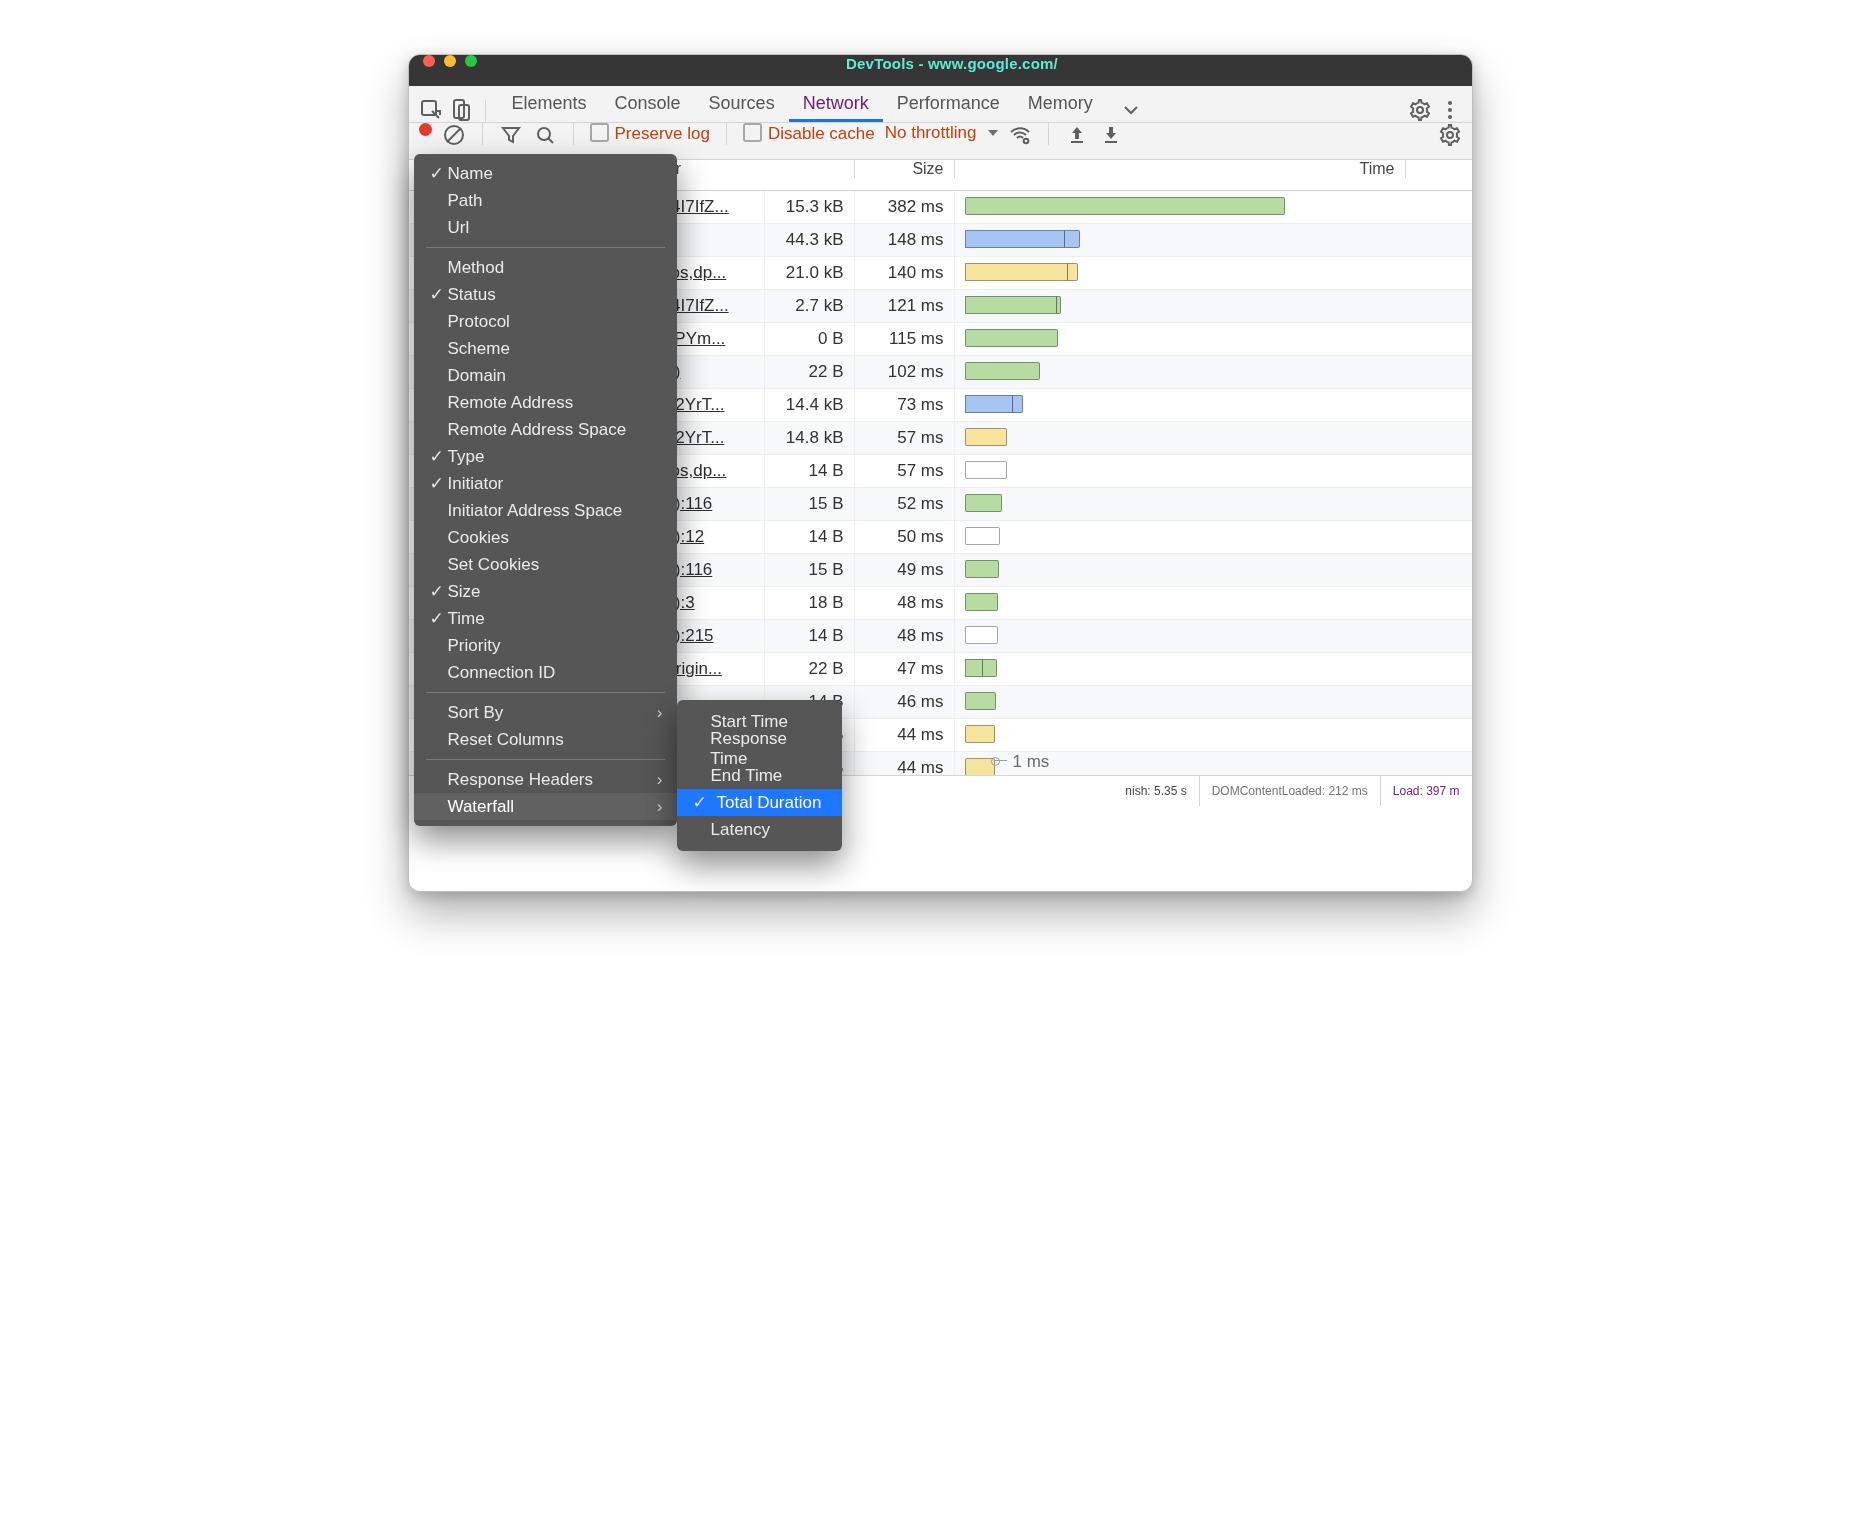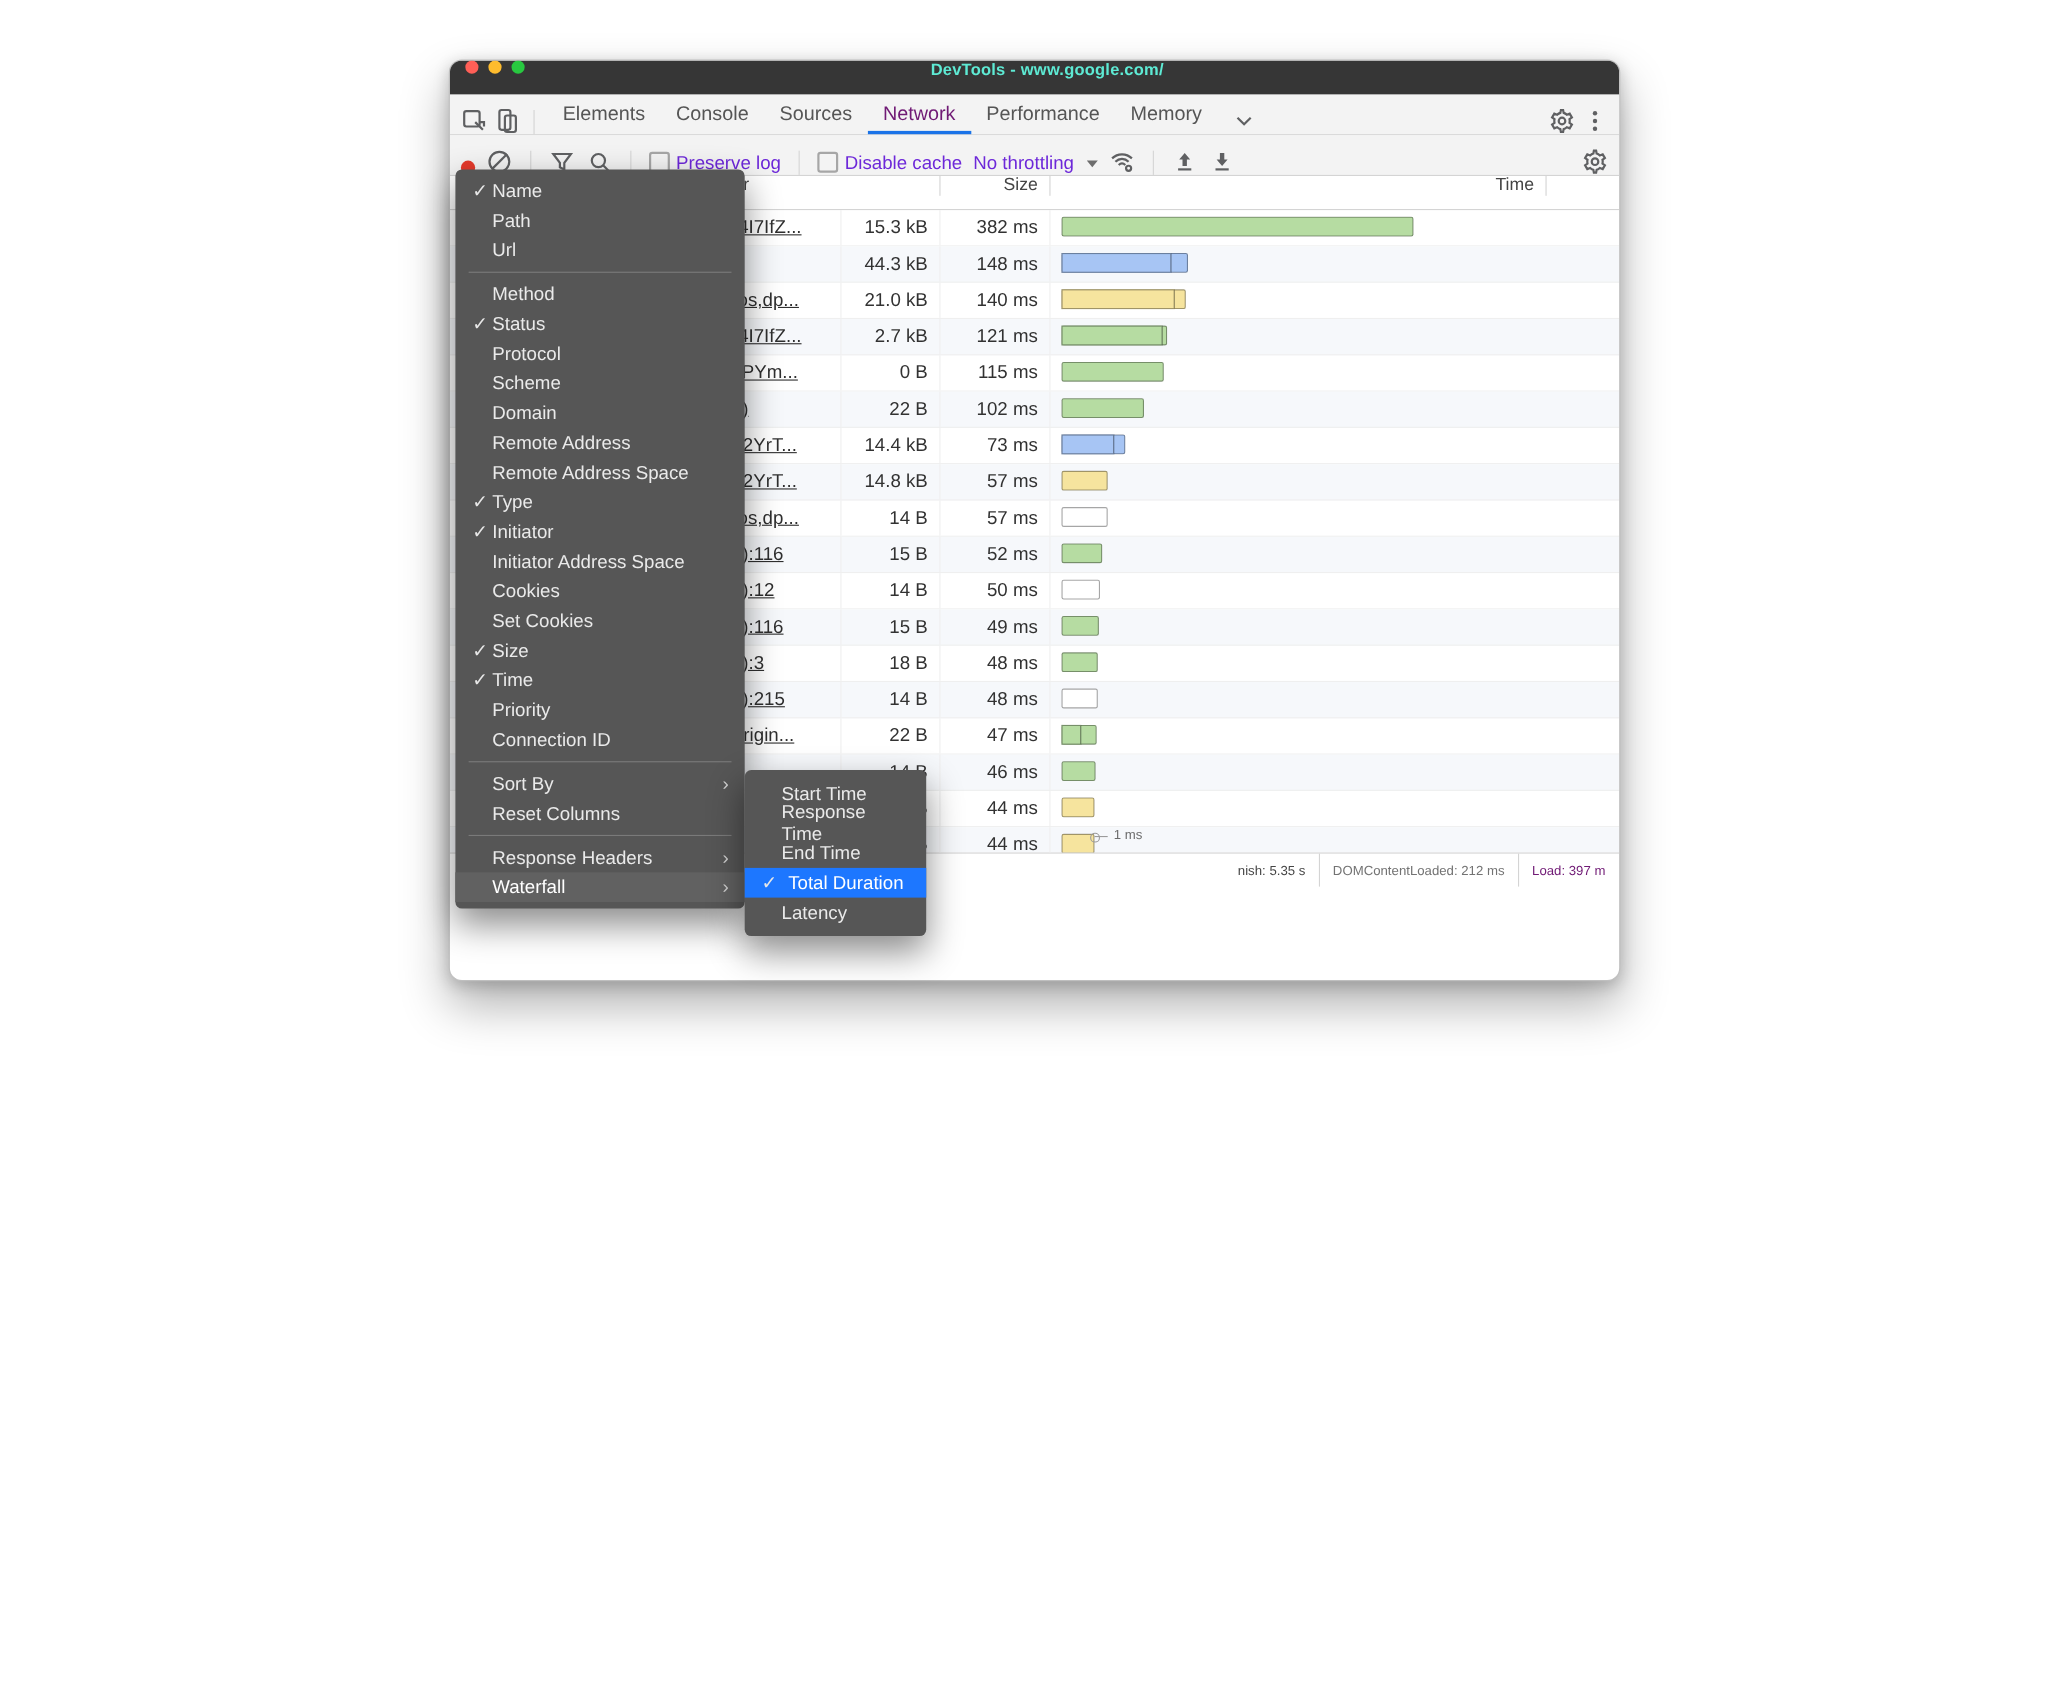--- a/index.html
+++ b/index.html
@@ -20,21 +20,21 @@
   .titlebar .title{flex:1;text-align:center;font-weight:600;font-size:15px;letter-spacing:.2px;margin-left:-44px}
   
   .tabs{height:36px;border-bottom:1px solid var(--line);background:var(--toolbar);display:flex;align-items:flex-end;padding:0 10px;gap:6px;}
   .ico{width:24px;height:24px;display:inline-flex;align-items:center;justify-content:center;color:#5f6062}
   svg{width:100%;height:100%}
   .tab{padding:8px 14px 7px;font-size:18px;color:#555}
   .tab.active{color:#701a75;border-bottom:3px solid var(--blue);padding-bottom:5px}
   .sp{flex:1}
   .vline{width:1px;height:22px;background:var(--line);margin:0 6px}
   
-  .toolbar{height:36px;border-bottom:1px solid var(--line);background:var(--toolbar);display:flex;align-items:flex-end;padding:0 10px;gap:10px;font-size:17px;color:#6d28d9}
+  .toolbar{height:36px;border-bottom:1px solid var(--line);background:var(--toolbar);display:flex;align-items:flex-start;padding:0 10px;gap:10px;font-size:17px;color:#c2410c}
   .record{width:13px;height:13px;border-radius:50%;background:#e4392b}
   .chk{width:15px;height:15px;border:2px solid #a6a6a6;border-radius:3px;display:inline-block;margin-right:6px;vertical-align:-3px}
   .sel{display:flex;align-items:center;gap:6px}
   .tri{width:0;height:0;border-left:5px solid transparent;border-right:5px solid transparent;border-top:6px solid #6d6d6d;margin-left:6px}
   
   .cols{display:grid;grid-template-columns:210px 160px 76px 86px 80px 451px;height:30px;border-bottom:1px solid var(--line);}
   .colh{display:flex;align-items:center;padding:0 10px;font-size:16px;color:#444;border-right:1px solid var(--line);position:relative}
   .colh:last-child{border-right:none}
   .colh.right{justify-content:flex-end}
   .wfh{flex:1}
@@ -51,21 +51,21 @@
   .fi.img{border-color:#d0d0d0;background:linear-gradient(135deg,#eee 30%,#fff 30%)}
   .fi.doc{border-color:#7aa7ff;background:linear-gradient(180deg,#eaf1ff,#eaf1ff)}
   
   .wf{position:relative;padding:0}
   .bar{position:absolute;top:6px;height:18px;border:1px solid rgba(0,0,0,.35);box-sizing:border-box}
   .bar.b{border-radius:2px}
   .c-green{background:#b6dca2}
   .c-blue{background:#a7c5f4}
   .c-yellow{background:#f6e49e}
   .c-white{background:#fff}
-  .anno{position:absolute;left:58px;top:0;font-size:12px;color:#6b6b6b}
+  .anno{position:absolute;left:58px;top:0;font-size:17px;color:#6b6b6b}
   .anno::before{content:"";position:absolute;left:-18px;top:8px;width:12px;height:1px;background:#9b9b9b}
   .anno::after{content:"";position:absolute;left:-22px;top:5px;width:7px;height:7px;border:1px solid #9b9b9b;border-radius:50%}
   
   .status{height:30px;border-top:1px solid var(--line);display:flex;align-items:flex-end;font-size:12px;color:#454545}
   .status .seg{padding:0 12px;border-right:1px solid var(--line);height:100%;display:flex;align-items:center}
   .status .seg.blue{color:#737373}
   .status .seg.red{color:#701a75;border-right:none}
   
   .menu{position:absolute;left:86px;top:144px;width:263px;background:var(--menubg);color:var(--menufg);
     padding:6px 0;font-size:17px;box-shadow:0 14px 32px rgba(0,0,0,.45);border-radius:6px}

